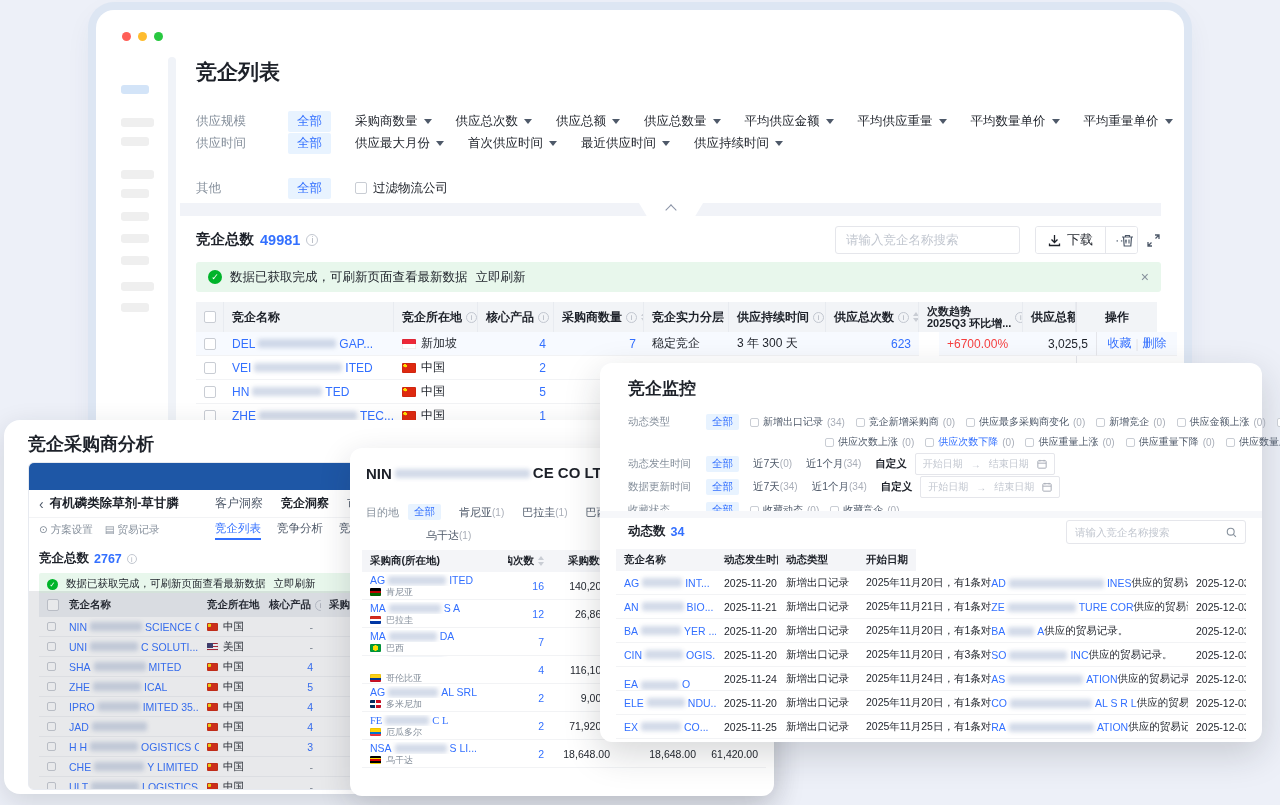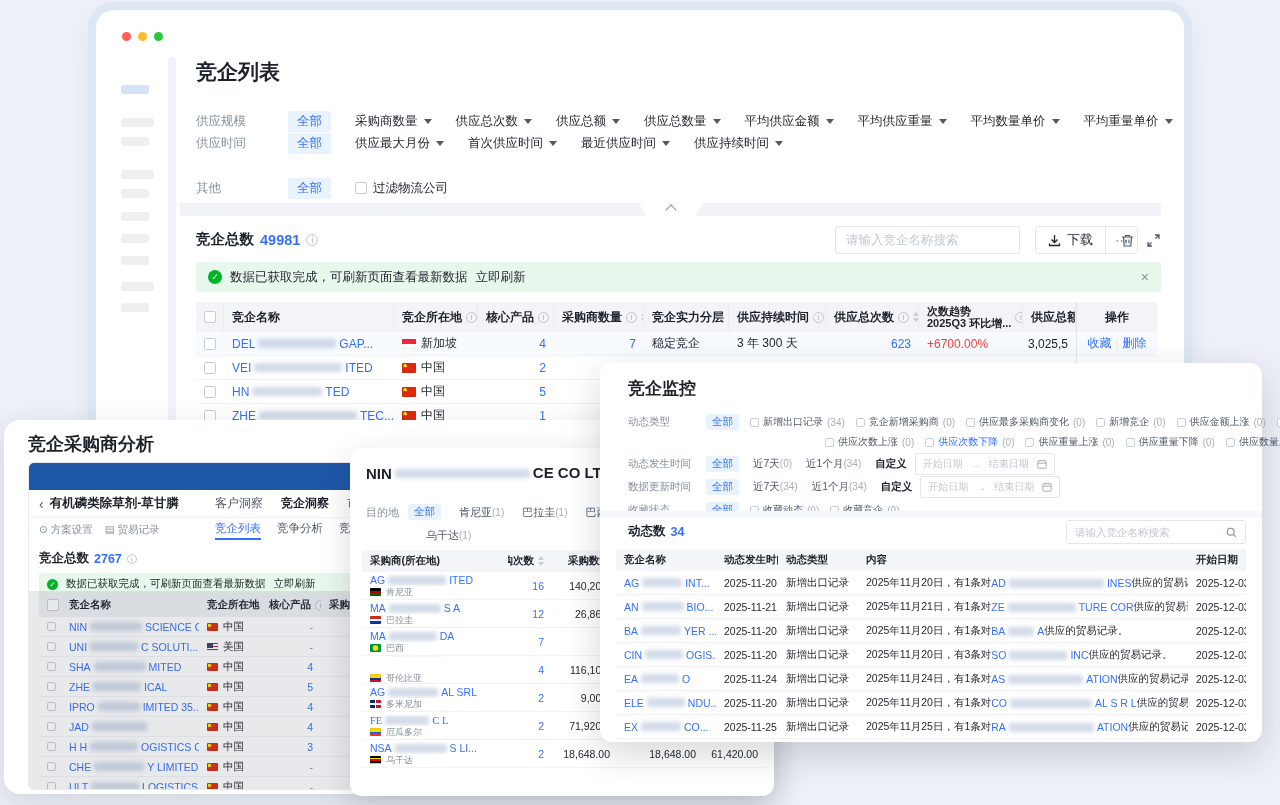--- a/index.html
+++ b/index.html
@@ -329,21 +329,21 @@
           </div>
           <div class="td" style="width: 84px;">
             <span class="flag flag-sg"></span>
             <span>新加坡</span>
           </div>
           <div class="td num blue" style="width: 76px;">4</div>
           <div class="td num blue" style="width: 90px;">7</div>
           <div class="td" style="width: 85px;">稳定竞企</div>
           <div class="td" style="width: 97px;">3 年 300 天</div>
           <div class="td num blue" style="width: 93px;">623</div>
-          <div class="td red" style="width: 104px;">+6700.00%</div>
+          <div class="td red" style="width: 104px; margin-left: 20px;">+6700.00%</div>
           <div class="td num" style="width: 53px;">3,025,5</div>
           <div class="td ops" style="width: 81px; justify-content: center; gap: 4px;">
             <span class="blue">收藏</span>
             <span style="color: rgb(229, 230, 235);">|</span>
             <span class="blue">删除</span>
           </div>
         </div>
         <div class="tr">
           <div class="td" style="width: 28px;">
             <span class="cbx"></span>
@@ -880,23 +880,20 @@
         <div class="tr">
           <div class="th" style="width: 100px;">
             <span>竞企名称</span>
           </div>
           <div class="th" style="width: 62px;">
             <span>动态发生时间</span>
           </div>
           <div class="th" style="width: 80px;">
             <span>动态类型</span>
           </div>
-          <div class="th" style="width: 330px;">
-            <span>内容</span>
-          </div>
           <div class="th" style="width: 58px;">
             <span>开始日期</span>
           </div>
         </div>
         <div class="tr">
           <div class="td" style="width: 100px; color: rgb(51, 112, 255);">
             <span>AG</span>
             <span class="redact" style="width: 40px;"></span>
             <span>INT...</span>
           </div>
@@ -948,21 +945,21 @@
           <div class="td" style="width: 62px;">2025-11-20</div>
           <div class="td" style="width: 80px;">新增出口记录</div>
           <div class="td" style="width: 330px;">
             <span>2025年11月20日，有3条对</span>
             <span class="blue"><span>SO</span><span class="redact" style="width: 58px;"></span><span>INC</span></span>
             <span>供应的贸易记录。</span>
           </div>
           <div class="td" style="width: 58px;">2025-12-03</div>
         </div>
         <div class="tr">
-          <div class="td" style="width: 100px; color: rgb(51, 112, 255);">
+          <div class="td" style="width: 100px; color: rgb(51, 112, 255); align-items: flex-end;">
             <span>EA</span>
             <span class="redact" style="width: 38px;"></span>
             <span>O</span>
           </div>
           <div class="td" style="width: 62px;">2025-11-24</div>
           <div class="td" style="width: 80px;">新增出口记录</div>
           <div class="td" style="width: 330px;">
             <span>2025年11月24日，有1条对</span>
             <span class="blue"><span>AS</span><span class="redact" style="width: 75px;"></span><span>ATION</span></span>
             <span>供应的贸易记录。</span>

